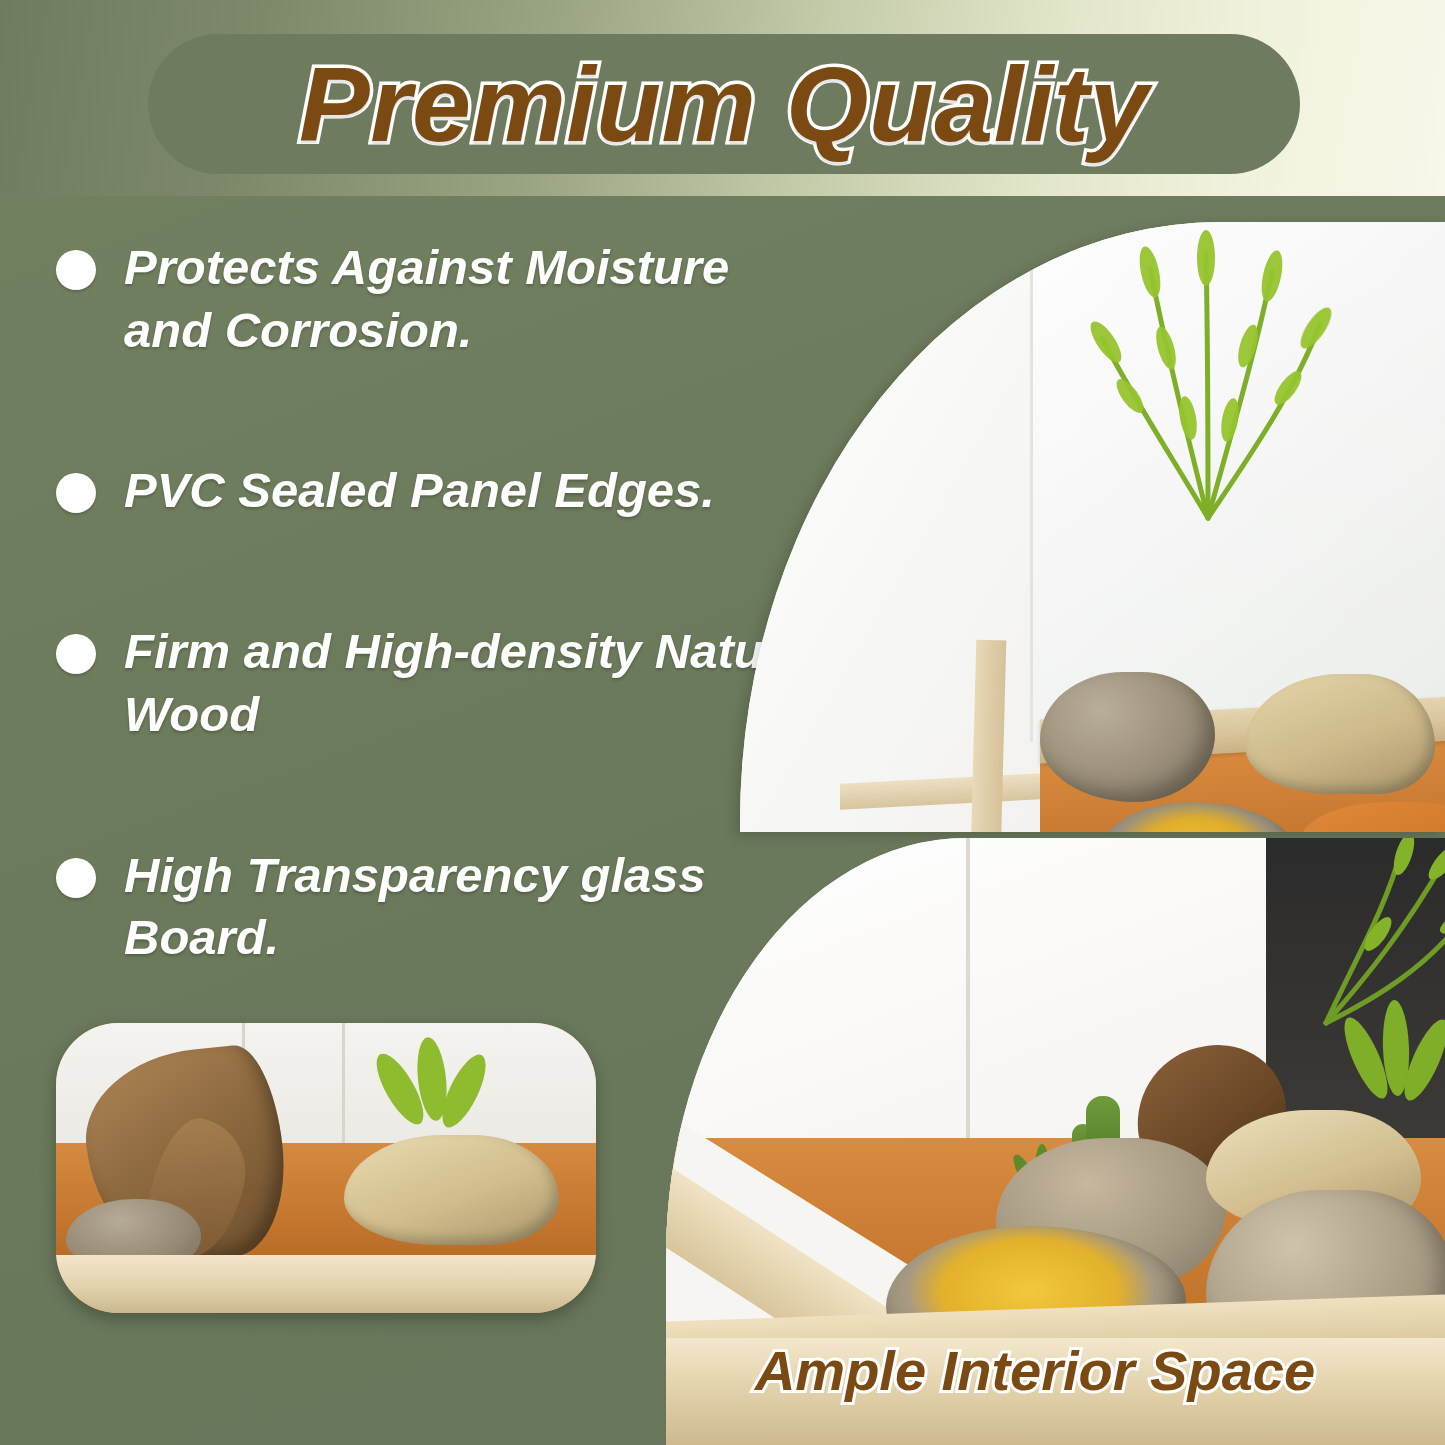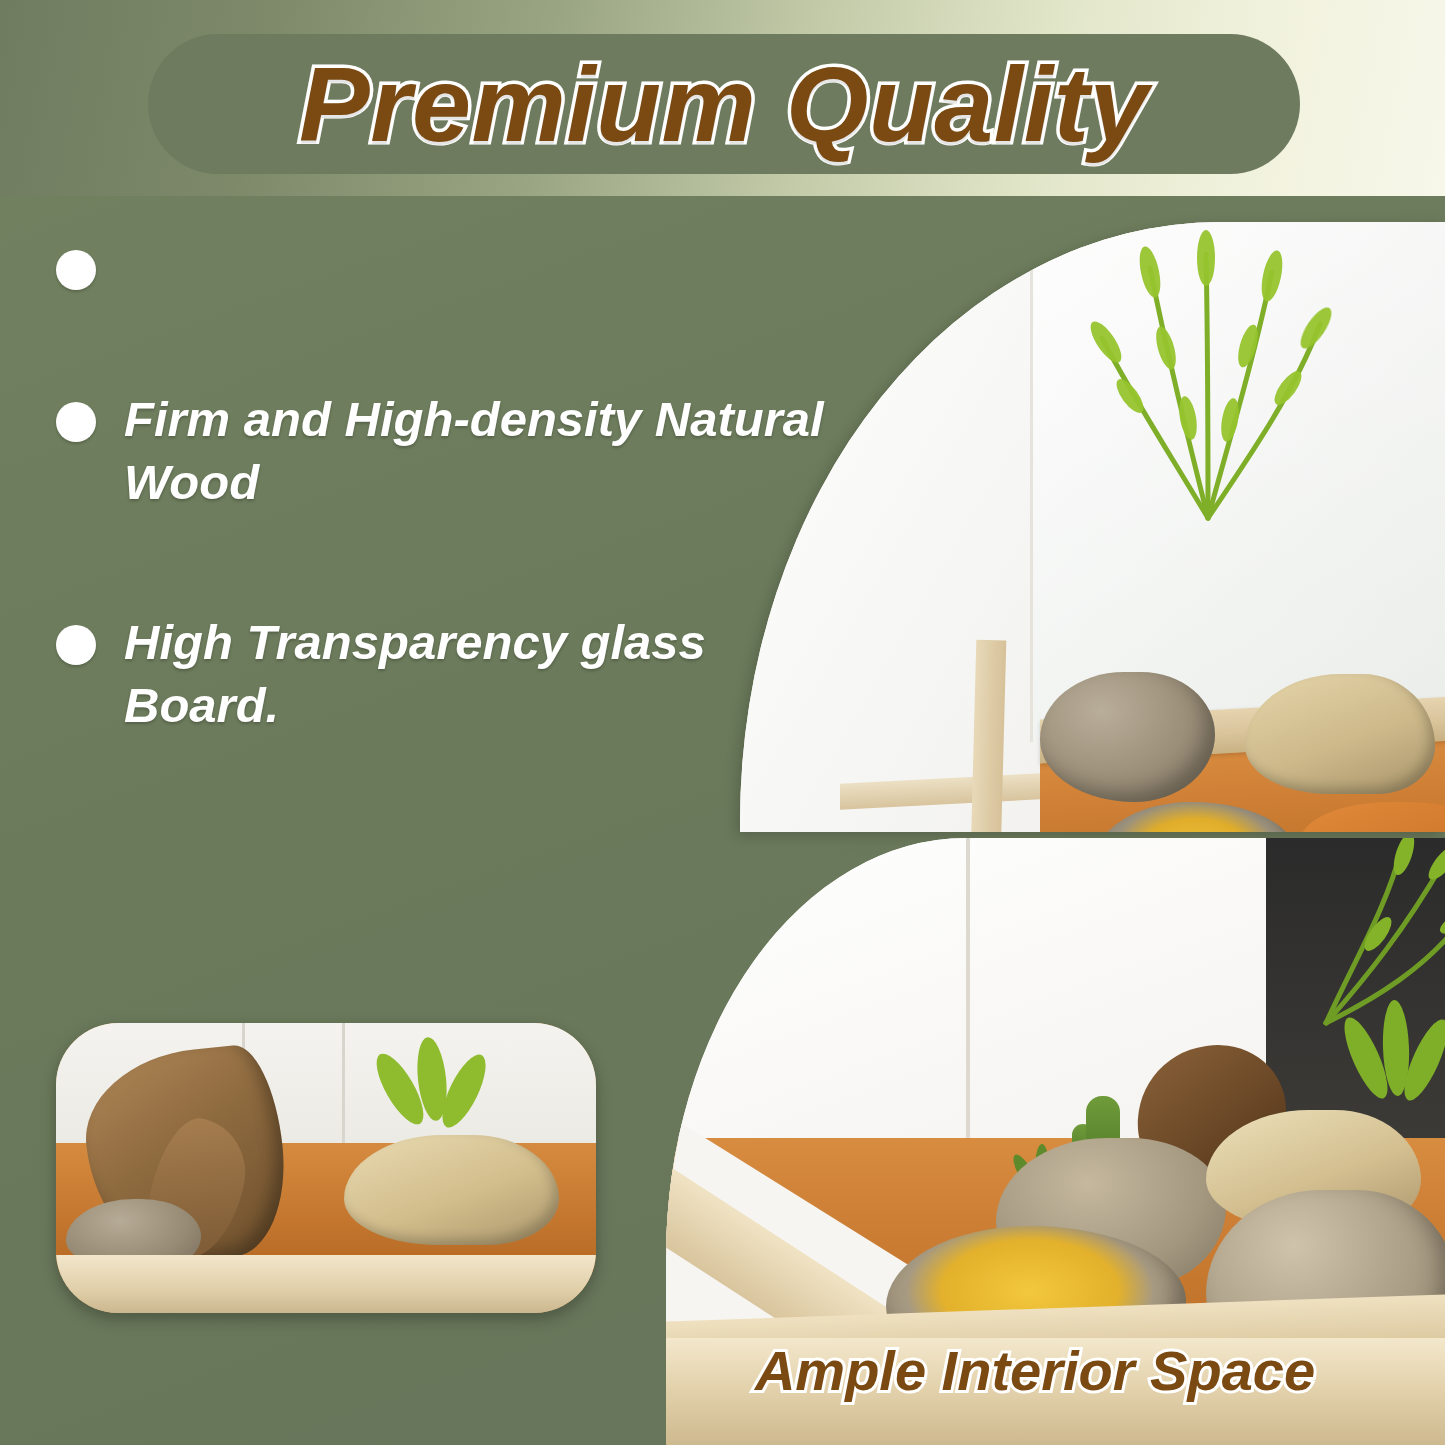--- a/index.html
+++ b/index.html
@@ -283,23 +283,28 @@
 
 <div id="body-bg"></div>
 <div id="body-bg-grad"></div>
 
 <div id="header-strip"></div>
 <div id="header-pill"></div>
 <div id="header-title">Premium Quality</div>
 
 <div id="feature-list">
 
-
   <div class="feature-row">
     <div class="bullet-dot"></div>
+    <div class="feature-text">Protects Against Moisture and Corrosion.</div>
+  </div>
+
+  <div class="feature-row">
+    <div class="bullet-dot"></div>
+    <div class="feature-text">PVC Sealed Panel Edges.</div>
   </div>
 
   <div class="feature-row">
     <div class="bullet-dot"></div>
     <div class="feature-text">Firm and High-density Natural Wood</div>
   </div>
 
   <div class="feature-row">
     <div class="bullet-dot"></div>
     <div class="feature-text">High Transparency glass Board.</div>

